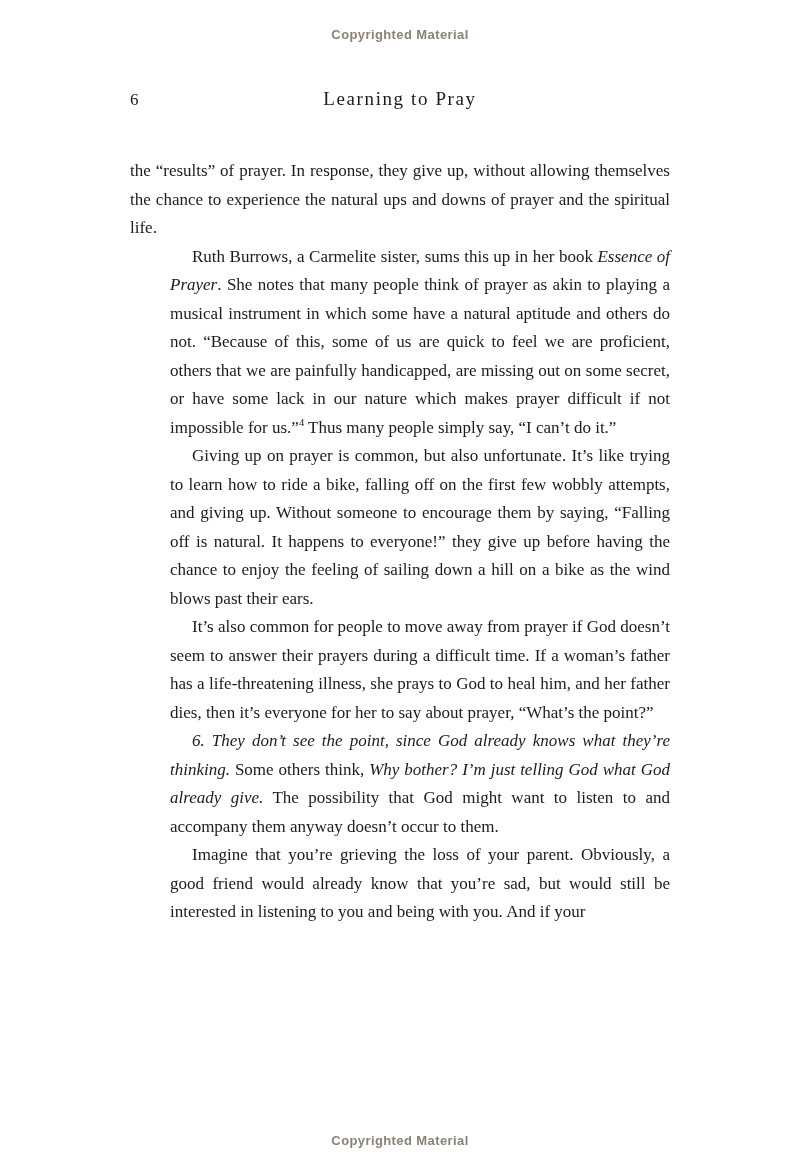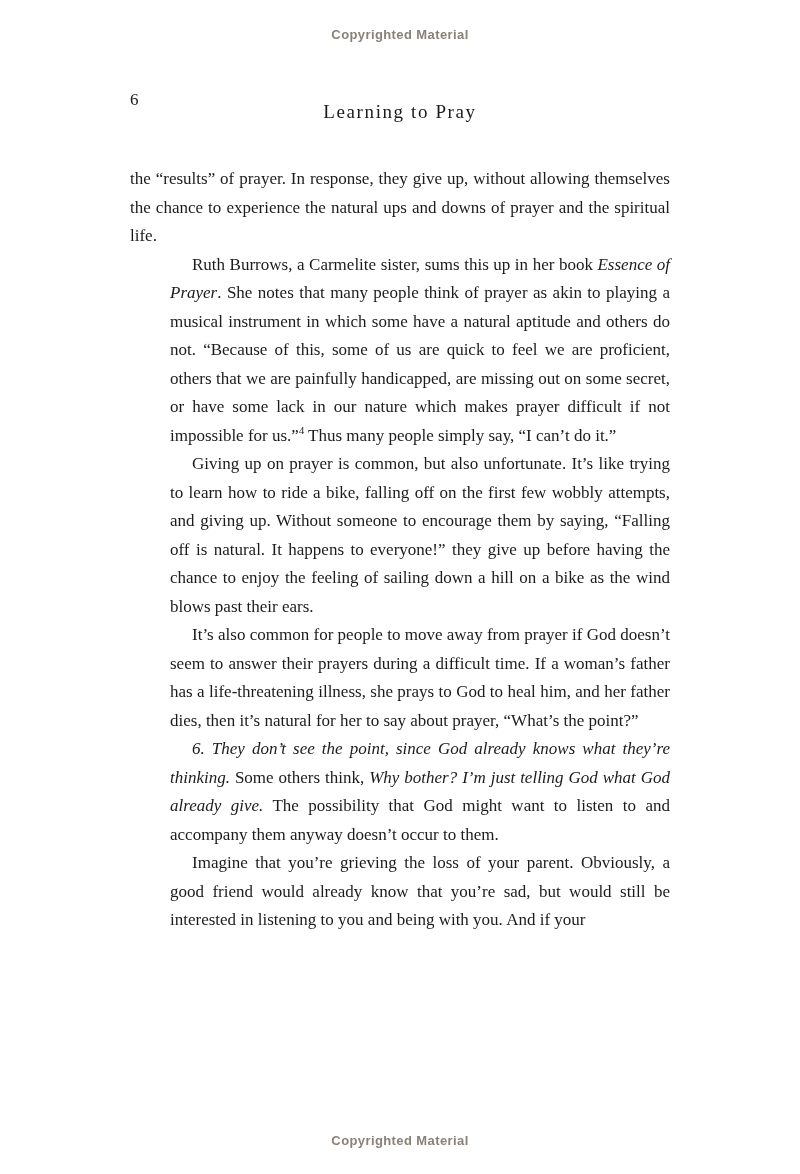--- a/index.html
+++ b/index.html
@@ -44,26 +44,25 @@
     top: 2px;
     font-size: 17px;
     color: #1b1b1b;
   }
   .book-title {
     display: block;
     text-align: center;
     font-size: 19px;
     letter-spacing: 1.6px;
     color: #1b1b1b;
-    margin-top: 13px;
   }
 
   .body-text {
     position: absolute;
-    top: 165px;
+    top: 157px;
     left: 130px;
     right: 130px;
   }
   .body-text p.para {
     margin: 0;
     font-size: 17px;
     line-height: 28.5px;
     text-align: justify;
     color: #1b1b1b;
   }
@@ -89,20 +88,20 @@
 
   <div class="page-header">
     <span class="page-number">6</span>
     <span class="book-title">Learning to Pray</span>
   </div>
 
   <div class="body-text">
       <p class="para"><span>the “results” of prayer. In response, they give up, without allowing themselves the chance to experience the natural ups and downs of prayer and the spiritual life.</span></p>
       <p class="para indent"><span>Ruth Burrows, a Carmelite sister, sums this up in her book </span><em>Essence of Prayer</em><span>. She notes that many people think of prayer as akin to playing a musical instrument in which some have a natural aptitude and others do not. “Because of this, some of us are quick to feel we are proficient, others that we are painfully handicapped, are missing out on some secret, or have some lack in our nature which makes prayer difficult if not impossible for us.”</span><sup>4</sup><span> Thus many people simply say, “I can’t do it.”</span></p>
       <p class="para indent"><span>Giving up on prayer is common, but also unfortunate. It’s like trying to learn how to ride a bike, falling off on the first few wobbly attempts, and giving up. Without someone to encourage them by saying, “Falling off is natural. It happens to everyone!” they give up before having the chance to enjoy the feeling of sailing down a hill on a bike as the wind blows past their ears.</span></p>
-      <p class="para indent"><span>It’s also common for people to move away from prayer if God doesn’t seem to answer their prayers during a difficult time. If a woman’s father has a life-threatening illness, she prays to God to heal him, and her father dies, then it’s natural for her to say about prayer, “What’s the point?”</span></p>
+      <p class="para indent"><span>It’s also common for people to move away from prayer if God doesn’t seem to answer their prayers during a difficult time. If a woman’s father has a life-threatening illness, she prays to God to heal him, and her father dies, then it’s everyone for her to say about prayer, “What’s the point?”</span></p>
       <p class="para indent"><em>6. They don’t see the point, since God already knows what they’re thinking.</em><span> Some others think, </span><em>Why bother? I’m just telling God what God already give.</em><span> The possibility that God might want to listen to and accompany them anyway doesn’t occur to them.</span></p>
       <p class="para indent"><span>Imagine that you’re grieving the loss of your parent. Obviously, a good friend would already know that you’re sad, but would still be interested in listening to you and being with you. And if your</span></p>
     </div>
 
   <div class="watermark bottom">Copyrighted Material</div>
 
 </div>
 
 </body></html>

